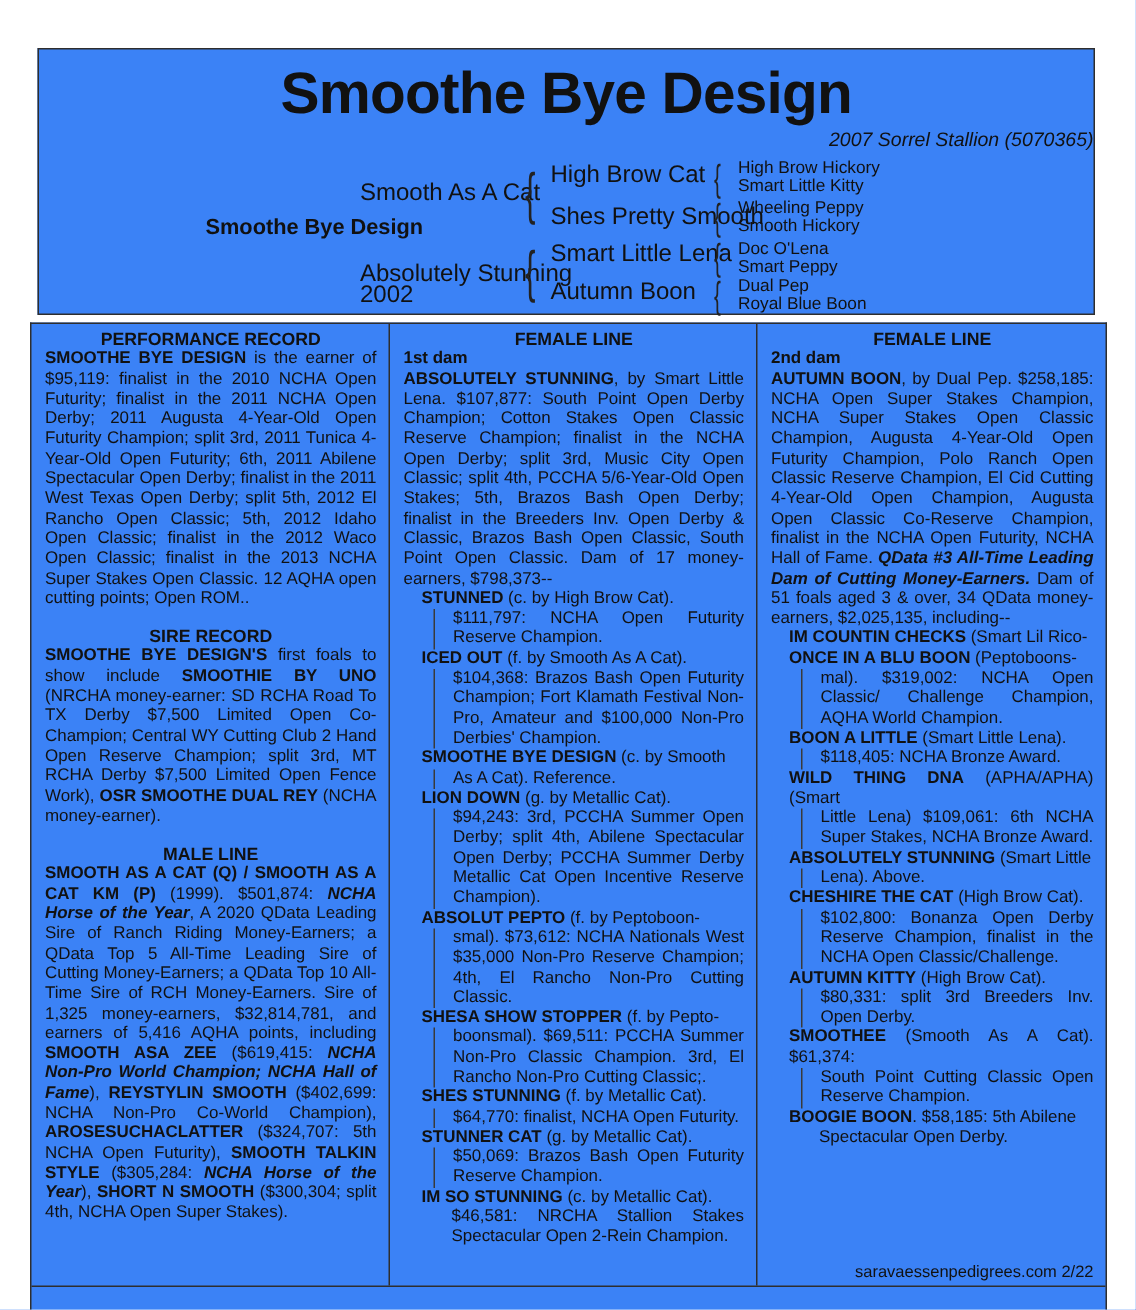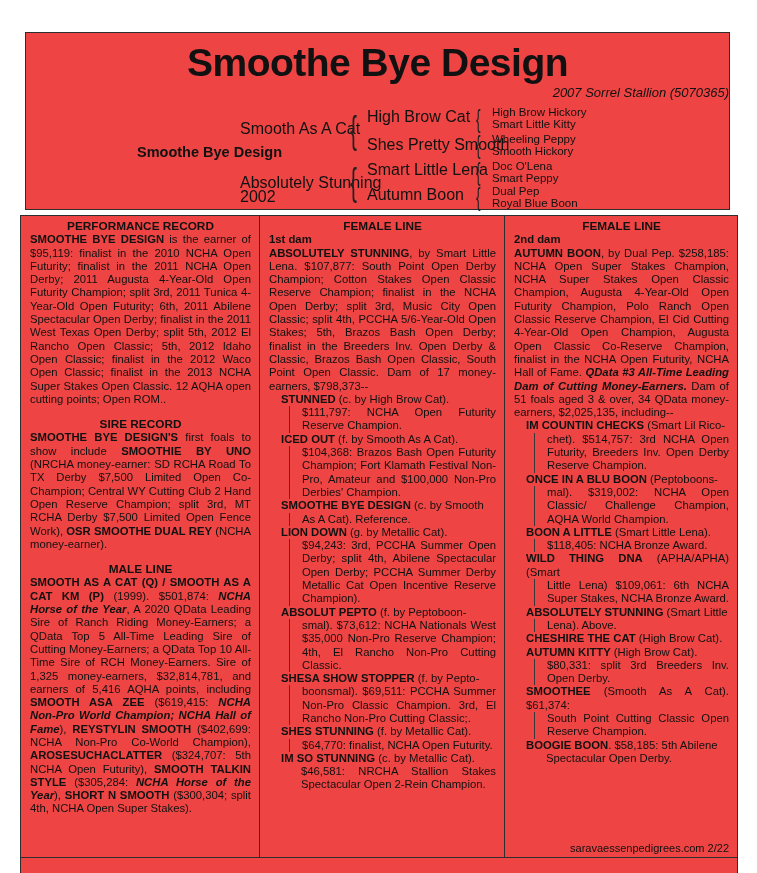--- a/index.html
+++ b/index.html
@@ -1,17 +1,17 @@
 <!DOCTYPE html>
 <html><head>
 <meta charset="utf-8">
 <style>
   html,body{margin:0;padding:0;background:#ffffff;}
   body{width:757px;height:873px;position:relative;font-family:"Liberation Sans",sans-serif;color:#111;overflow:hidden;}
-  .box{position:absolute;background:#ef4444;}
+  .box{position:absolute;background:#3b82f6;}
   
   #header-box{left:25px;top:32px;width:703px;height:176px;border:1.6px solid #2e2e2e;}
   #title{position:absolute;left:0;top:8px;width:100%;text-align:center;font-size:39px;font-weight:700;letter-spacing:-0.5px;}
   #subtitle{position:absolute;left:0;top:52px;width:100%;text-align:right;font-size:13px;font-style:italic;}
   .ped{position:absolute;font-size:16px;white-space:nowrap;line-height:11px;}
   .ped.small{font-size:11.5px;}
   .ped.subject{font-weight:700;font-size:14.5px;}
   .brace{position:absolute;font-weight:400;color:#222;transform:scaleX(0.55);transform-origin:left center;line-height:1;}
   .brace.big{font-size:38px;}
   .brace.sm{font-size:25px;}
@@ -108,53 +108,57 @@
           </div>
           <div class="entry">
             <div class="entry-head"><span class="b">SHESA SHOW STOPPER</span><span> (f. by Pepto-</span></div>
             <div class="entry-detail bar">boonsmal). $69,511: PCCHA Summer Non-Pro Classic Champion. 3rd, El Rancho Non-Pro Cutting Classic;.</div>
           </div>
           <div class="entry">
             <div class="entry-head"><span class="b">SHES STUNNING</span><span> (f. by Metallic Cat).</span></div>
             <div class="entry-detail bar">$64,770: finalist, NCHA Open Futurity.</div>
           </div>
           <div class="entry">
+            <div class="entry-head"><span class="b">STUNNER CAT</span><span> (g. by Metallic Cat).</span></div>
+            <div class="entry-detail bar">$50,069: Brazos Bash Open Futurity Reserve Champion.</div>
+          </div>
+          <div class="entry">
             <div class="entry-head"><span class="b">IM SO STUNNING</span><span> (c. by Metallic Cat).</span></div>
             <div class="entry-detail">$46,581: NRCHA Stallion Stakes Spectacular Open 2-Rein Champion.</div>
           </div>
         </div>
     </div>
 
     <div class="col" id="col3">
       <div class="sec-h">FEMALE LINE</div>
       <div class="dam-label">2nd dam</div>
       <div class="para"><span class="b">AUTUMN BOON</span><span>, by Dual Pep. $258,185: NCHA Open Super Stakes Champion, NCHA Super Stakes Open Classic Champion, Augusta 4-Year-Old Open Futurity Champion, Polo Ranch Open Classic Reserve Champion, El Cid Cutting 4-Year-Old Open Champion, Augusta Open Classic Co-Reserve Champion, finalist in the NCHA Open Futurity, NCHA Hall of Fame. </span><span class="bi">QData #3 All-Time Leading Dam of Cutting Money-Earners.</span><span> Dam of 51 foals aged 3 &amp; over, 34 QData money-earners, $2,025,135, including--</span></div>
       <div>
           <div class="entry">
             <div class="entry-head"><span class="b">IM COUNTIN CHECKS</span><span> (Smart Lil Rico-</span></div>
-            <div class="entry-detail bar">chet). $514,757: 3rd NCHA Open Futurity, Breeders Inv. Open Derby Reserve Champion.</div>
           </div>
           <div class="entry">
             <div class="entry-head"><span class="b">ONCE IN A BLU BOON</span><span> (Peptoboons-</span></div>
             <div class="entry-detail bar">mal). $319,002: NCHA Open Classic/ Challenge Champion, AQHA World Champion.</div>
           </div>
           <div class="entry">
             <div class="entry-head"><span class="b">BOON A LITTLE</span><span> (Smart Little Lena).</span></div>
             <div class="entry-detail bar">$118,405: NCHA Bronze Award.</div>
           </div>
           <div class="entry">
             <div class="entry-head"><span class="b">WILD THING DNA</span><span> (APHA/APHA) (Smart</span></div>
             <div class="entry-detail bar">Little Lena) $109,061: 6th NCHA Super Stakes, NCHA Bronze Award.</div>
           </div>
           <div class="entry">
             <div class="entry-head"><span class="b">ABSOLUTELY STUNNING</span><span> (Smart Little</span></div>
             <div class="entry-detail bar">Lena). Above.</div>
           </div>
           <div class="entry">
             <div class="entry-head"><span class="b">CHESHIRE THE CAT</span><span> (High Brow Cat).</span></div>
+            <div class="entry-detail bar">$102,800: Bonanza Open Derby Reserve Champion, finalist in the NCHA Open Classic/Challenge.</div>
           </div>
           <div class="entry">
             <div class="entry-head"><span class="b">AUTUMN KITTY</span><span> (High Brow Cat).</span></div>
             <div class="entry-detail bar">$80,331: split 3rd Breeders Inv. Open Derby.</div>
           </div>
           <div class="entry">
             <div class="entry-head"><span class="b">SMOOTHEE</span><span> (Smooth As A Cat). $61,374:</span></div>
             <div class="entry-detail bar">South Point  Cutting Classic Open Reserve Champion.</div>
           </div>
           <div class="entry">

